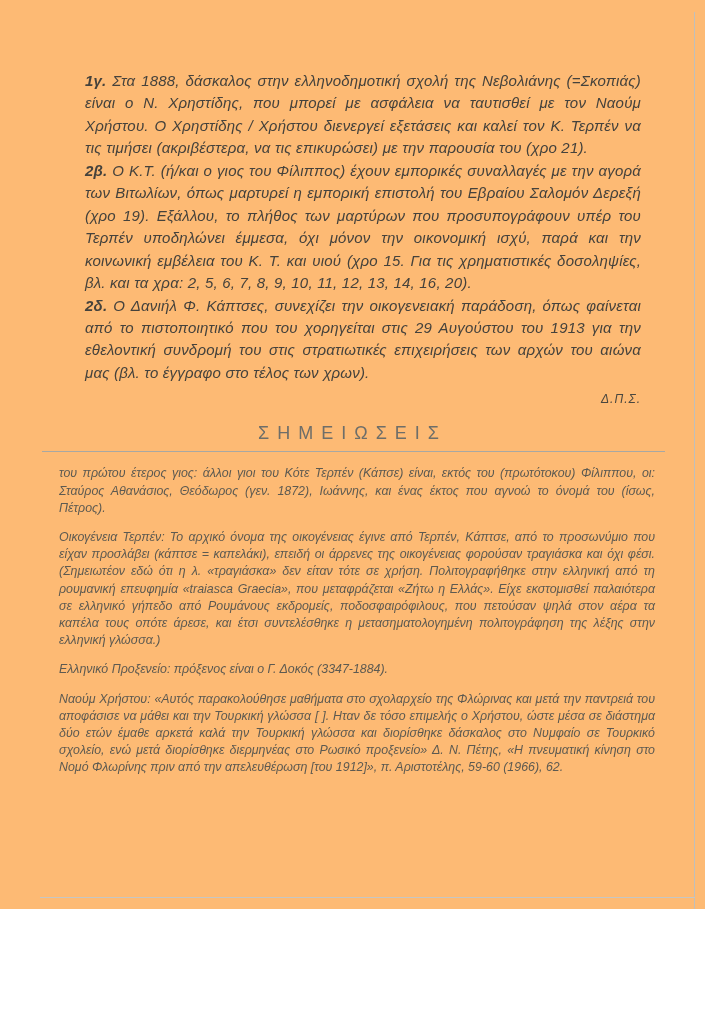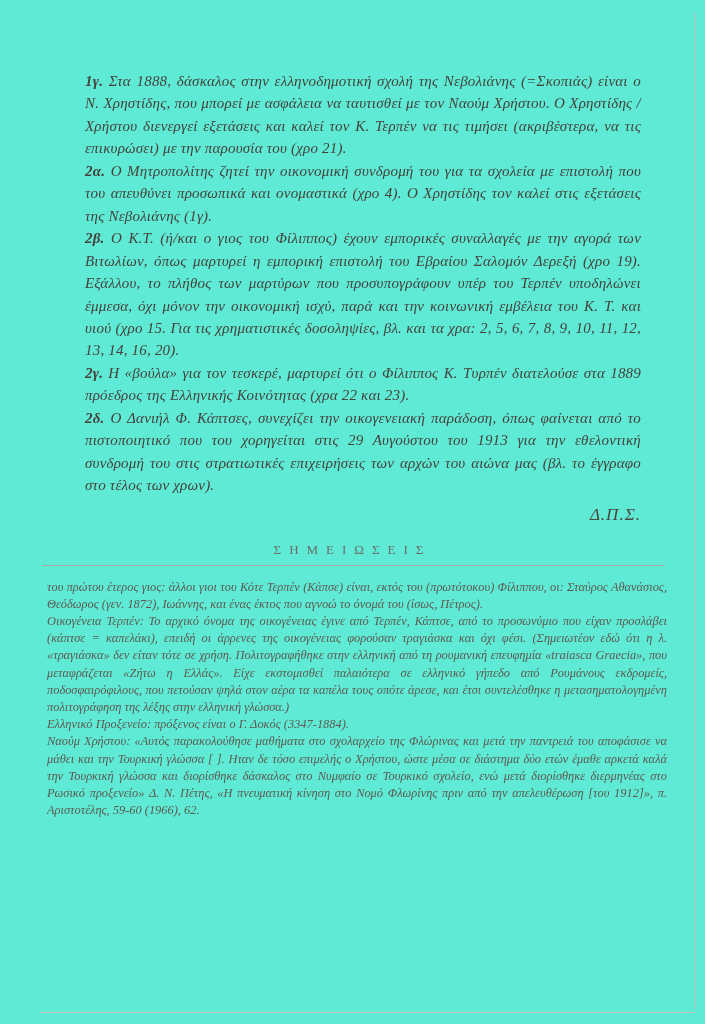--- a/index.html
+++ b/index.html
@@ -1,22 +1,22 @@
 <!DOCTYPE html>
 <html lang="el"><head>
 <meta charset="utf-8">
 <style>
   html, body { margin: 0; padding: 0; background: #ffffff; }
   .page {
     position: relative;
     width: 705px;
-    height: 1024px;
-    background: #5eead4;
+    height: 909px;
+    background: #fdba74;
     overflow: hidden;
-    font-family: Liberation Serif, serif;
+    font-family: Liberation Sans, sans-serif;
     font-style: italic;
     color: #45423c;
     box-sizing: border-box;
   }
   .scan-edge-right {
     position: absolute;
     top: 12px;
     right: 10px;
     width: 1px;
     height: 998px;
@@ -41,60 +41,58 @@
     font-size: 15px;
     line-height: 22.45px;
     text-align: justify;
     letter-spacing: 0.2px;
   }
   .main-block p { margin: 0; }
   .lead { font-weight: bold; }
   .signature {
     margin: 8px 64px 0 85px;
     text-align: right;
-    font-size: 17px;
+    font-size: 12px;
     letter-spacing: 1px;
     color: #4a473f;
   }
   .notes-header {
     margin-top: 17px;
     text-align: center;
     font-style: normal;
-    font-size: 13px;
+    font-size: 18px;
     letter-spacing: 8px;
     color: #6e6e69;
   }
   .notes-divider {
     border: none;
     border-top: 1px solid #a8a8a3;
     margin: 7px 40px 0 42px;
   }
   .footnotes-block {
     margin: 13px 38px 0 47px;
     font-size: 12.4px;
     line-height: 17.2px;
     text-align: justify;
     color: #5d5a51;
   }
-  .footnotes-block p { margin: 0; }
+  .footnotes-block p { margin: 12px; }
 </style>
 </head>
 <body>
 
 <div class="page">
   <div class="scan-edge-right"></div>
   <div class="scan-edge-bottom"></div>
 
   <div class="content">
 
     <div class="main-block">
       <p><span class="lead">1γ.</span> <span>Στα 1888, δάσκαλος στην ελληνοδημοτική σχολή της Νεβολιάνης (=Σκοπιάς) είναι ο Ν. Χρηστίδης, που μπορεί με ασφάλεια να ταυτισθεί με τον Ναούμ Χρήστου. Ο Χρηστίδης / Χρήστου διενεργεί εξετάσεις και καλεί τον Κ. Τερπέν να τις τιμήσει (ακριβέστερα, να τις επικυρώσει) με την παρουσία του (χρο 21).</span></p>
-      <p><span class="lead">2α.</span> <span>Ο Μητροπολίτης ζητεί την οικονομική συνδρομή του για τα σχολεία με επιστολή που του απευθύνει προσωπικά και ονομαστικά (χρο 4). Ο Χρηστίδης τον καλεί στις εξετάσεις της Νεβολιάνης (1γ).</span></p>
       <p><span class="lead">2β.</span> <span>Ο Κ.Τ. (ή/και ο γιος του Φίλιππος) έχουν εμπορικές συναλλαγές με την αγορά των Βιτωλίων, όπως μαρτυρεί η εμπορική επιστολή του Εβραίου Σαλομόν Δερεξή (χρο 19). Εξάλλου, το πλήθος των μαρτύρων που προσυπογράφουν υπέρ του Τερπέν υποδηλώνει έμμεσα, όχι μόνον την οικονομική ισχύ, παρά και την κοινωνική εμβέλεια του Κ. Τ. και υιού (χρο 15. Για τις χρηματιστικές δοσοληψίες, βλ. και τα χρα: 2, 5, 6, 7, 8, 9, 10, 11, 12, 13, 14, 16, 20).</span></p>
-      <p><span class="lead">2γ.</span> <span>Η «βούλα» για τον τεσκερέ, μαρτυρεί ότι ο Φίλιππος Κ. Τυρπέν διατελούσε στα 1889 πρόεδρος της Ελληνικής Κοινότητας (χρα 22 και 23).</span></p>
       <p><span class="lead">2δ.</span> <span>Ο Δανιήλ Φ. Κάπτσες, συνεχίζει την οικογενειακή παράδοση, όπως φαίνεται από το πιστοποιητικό που του χορηγείται στις 29 Αυγούστου του 1913 για την εθελοντική συνδρομή του στις στρατιωτικές επιχειρήσεις των αρχών του αιώνα μας (βλ. το έγγραφο στο τέλος των χρων).</span></p>
     </div>
 
     <div class="signature">Δ.Π.Σ.</div>
 
     <div class="notes-header">ΣΗΜΕΙΩΣΕΙΣ</div>
     <hr class="notes-divider">
 
     <div class="footnotes-block">
       <p>του πρώτου έτερος γιος: άλλοι γιοι του Κότε Τερπέν (Κάπσε) είναι, εκτός του (πρωτότοκου) Φίλιππου, οι: Σταύρος Αθανάσιος, Θεόδωρος (γεν. 1872), Ιωάννης, και ένας έκτος που αγνοώ το όνομά του (ίσως, Πέτρος).</p>

